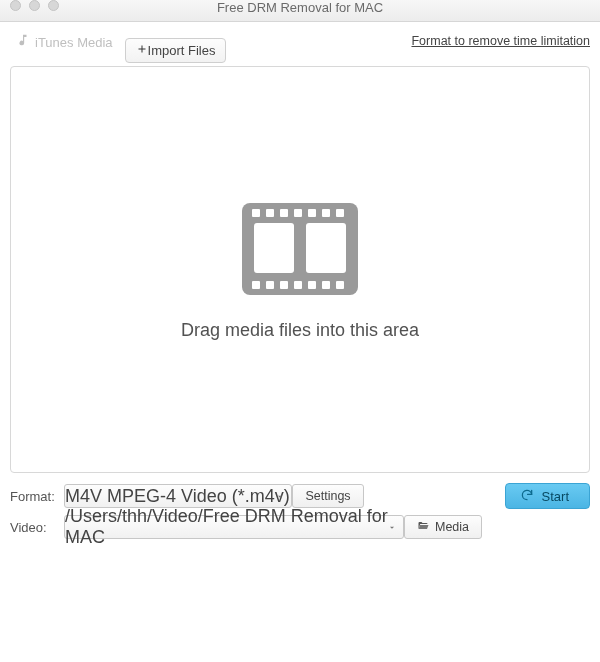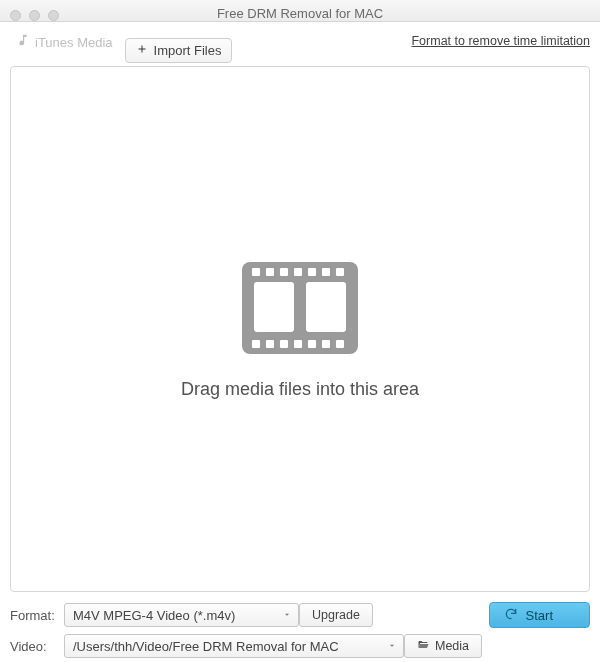--- a/index.html
+++ b/index.html
@@ -10,21 +10,21 @@
   background: #fff;
   width: 600px;
   height: 662px;
   overflow: hidden;
 }
 .titlebar {
   height: 22px;
   background: linear-gradient(#f7f7f7, #ececec);
   border-bottom: 1px solid #d6d6d6;
   display: flex;
-  align-items: flex-end;
+  align-items: flex-start;
   position: relative;
 }
 .traffic { display: flex; gap: 8px; padding-left: 10px; }
 .light { width: 11px; height: 11px; border-radius: 50%; background: #d7d7d7; border: 0.5px solid #c4c4c4; }
 .title {
   position: absolute; left: 0; right: 0; text-align: center;
   color: #6a6a6a; font-size: 13px;
 }
 .toolbar {
   height: 38px;
@@ -33,71 +33,71 @@
   align-items: center;
   padding: 0 10px;
   gap: 6px;
 }
 .itunes-btn {
   display: flex; align-items: flex-end; gap: 5px;
   color: #bfbfbf; padding: 4px 6px; cursor: default;
 }
 .itunes-btn svg { width: 14px; height: 14px; }
 .import-btn {
-  display: flex; align-items: center; gap: 6px;
+  display: flex; align-items: center; 
   background: linear-gradient(#fdfdfd,#f2f2f2);
   border: 1px solid #cfcfcf; border-radius: 4px;
   padding: 4px 10px; color: #444; margin-top: 18px;
 }
 .import-btn svg { width: 12px; height: 12px; }
 .spacer { flex: 1; }
 .upgrade { color: #444; text-decoration: underline; font-size: 12.5px; }
 .drop-area {
   margin: 6px 10px 8px 10px;
   border: 1px solid #d8d8d8;
   border-radius: 4px;
-  height: 526px;
+  height: 407px;
   display: flex;
   flex-direction: column;
   align-items: center;
   justify-content: center;
 }
 .film-icon { color: #9a9a9a; margin-bottom: 18px; }
 .drop-text { color: #525252; font-size: 18px; }
 .bottom {
   padding: 2px 10px 10px 10px;
   display: flex;
   flex-direction: column;
   gap: 6px;
 }
 .row { display: flex; align-items: center; }
 .label { width: 54px; color: #555; font-size: 13px; }
 .select {
   flex: 1; max-width: 340px; height: 24px;
   background: linear-gradient(#fdfdfd,#f1f1f1);
   border: 1px solid #c7c7c7; border-radius: 3px;
   display: flex; align-items: center;
-  padding: 0 8px; position: relative;
-  color: #444; font-size: 13px;
+  padding: 0 0; position: relative;
+  color: #444; font-size: 18px;
 }
 .select .chev {
   position: absolute; right: 6px; top: 50%; transform: translateY(-50%);
   color: #777;
 }
 .select .chev svg { width: 10px; height: 10px; }
 .btn {
   height: 24px; padding: 0 12px;
   background: linear-gradient(#fdfdfd,#f0f0f0);
   border: 1px solid #c7c7c7; border-radius: 3px;
   display: flex; align-items: center; gap: 6px;
   color: #444; font-size: 12.5px;
 }
 .btn svg { width: 12px; height: 12px; }
 .start-btn {
-  height: 26px; padding: 0 36px 0 14px;
+  height: 26px; padding: 0 20px 0 14px;
   background: linear-gradient(#69caf2,#4bb5e4);
   border: 1px solid #3ba4d4; border-radius: 4px;
   color: #084a63; font-size: 13px;
   display: flex; align-items: center; gap: 8px;
   margin-left: auto;
 }
 .start-btn svg { width: 14px; height: 14px; }
 .start-wrap { flex:1; display:flex; justify-content:flex-end; }
 </style>
 </head>
@@ -165,21 +165,21 @@
     <div class="label">Format:</div>
     <div class="select">
       <span>M4V MPEG-4 Video (*.m4v)</span>
       <span class="chev">
         <svg viewBox="0 0 24 24" fill="currentColor">
             <path d="M7 10l5 5 5-5z"></path>
           </svg>
       </span>
     </div>
     <div class="btn">
-      <span>Upgrade</span>
+      <span>Settings</span>
     </div>
     <div class="start-wrap" style="grid-row:span 2;">
       <div class="start-btn">
         <span>
           <svg viewBox="0 0 24 24" fill="none" stroke="#0d6a8e" stroke-width="2.2">
               <path d="M20 11A8 8 0 1 0 12 20" stroke-linecap="round"></path>
               <path d="M20 4v7h-7" stroke-linecap="round" stroke-linejoin="round"></path>
             </svg>
         </span>
         <span>Start</span>

